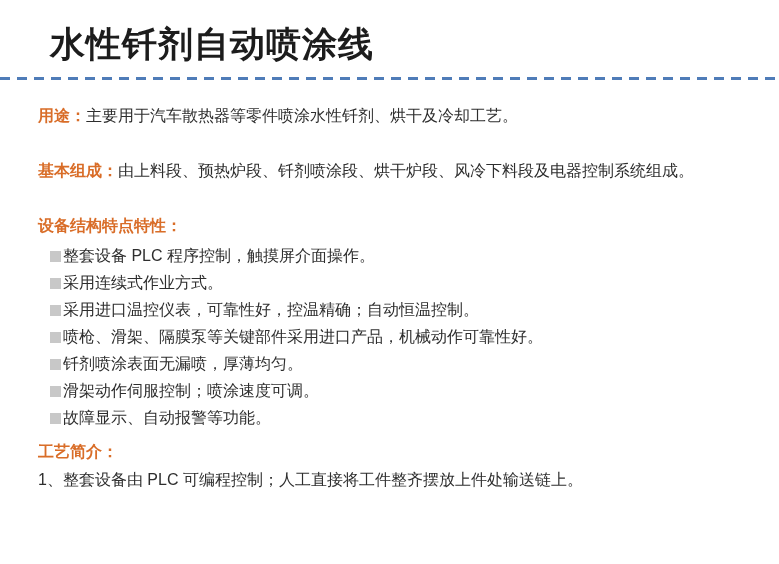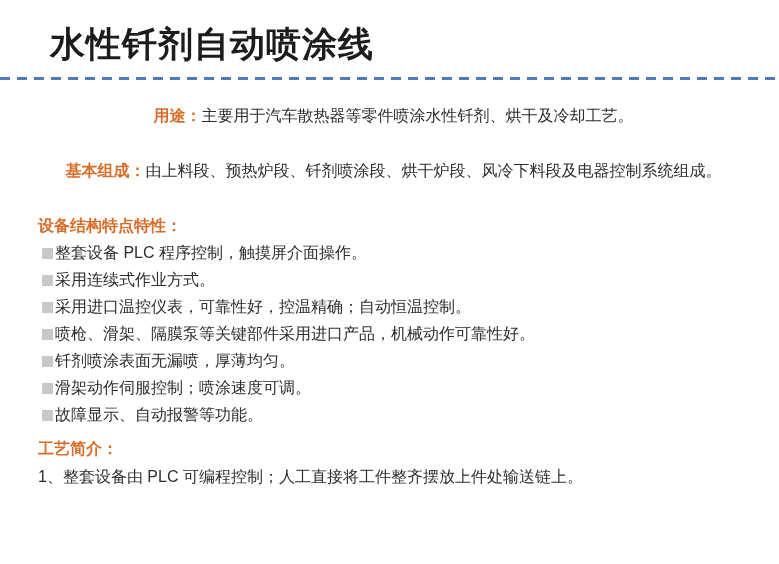--- a/index.html
+++ b/index.html
@@ -36,41 +36,40 @@
       transparent 10px, transparent 17px
     );
   }
   .content {
     padding: 0 30px 0 38px;
   }
   .intro-para {
     margin: 0 0 37px 0;
     font-size: 16px;
     line-height: 18px;
-    text-align: center;
   }
   .intro-para.first {
     margin-top: 27px;
   }
   .section-label {
     color: #d96d28;
     font-weight: bold;
   }
   .para-text {
     color: #2e2e2e;
   }
   .section-heading {
     margin: 0 0 9px 0;
     font-size: 16px;
     line-height: 18px;
     font-weight: bold;
     color: #d96d28;
   }
   .feature-list {
-    margin: 4px;
+    margin: 12px;
     padding: 0;
   }
   .feature-item {
     margin: 0 0 9px 0;
     font-size: 16px;
     line-height: 18px;
     color: #2e2e2e;
   }
   .bullet-square {
     display: inline-block;

